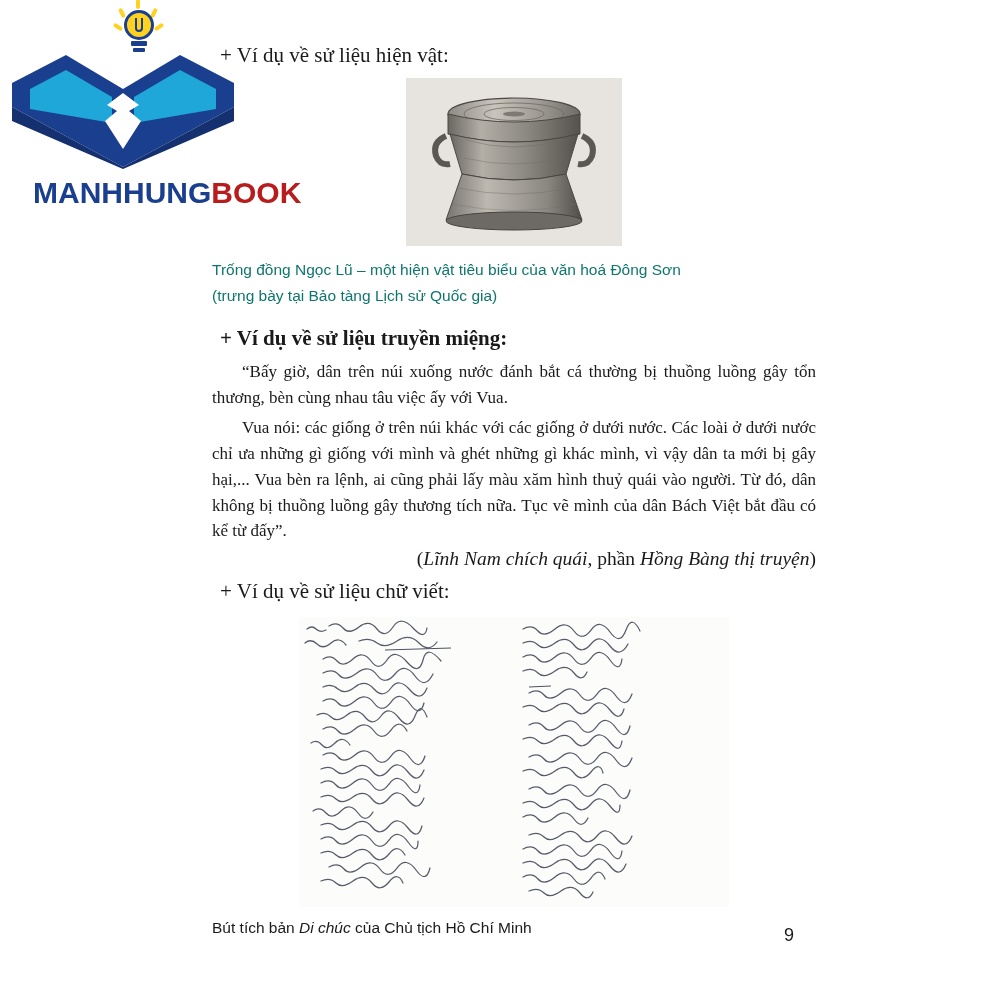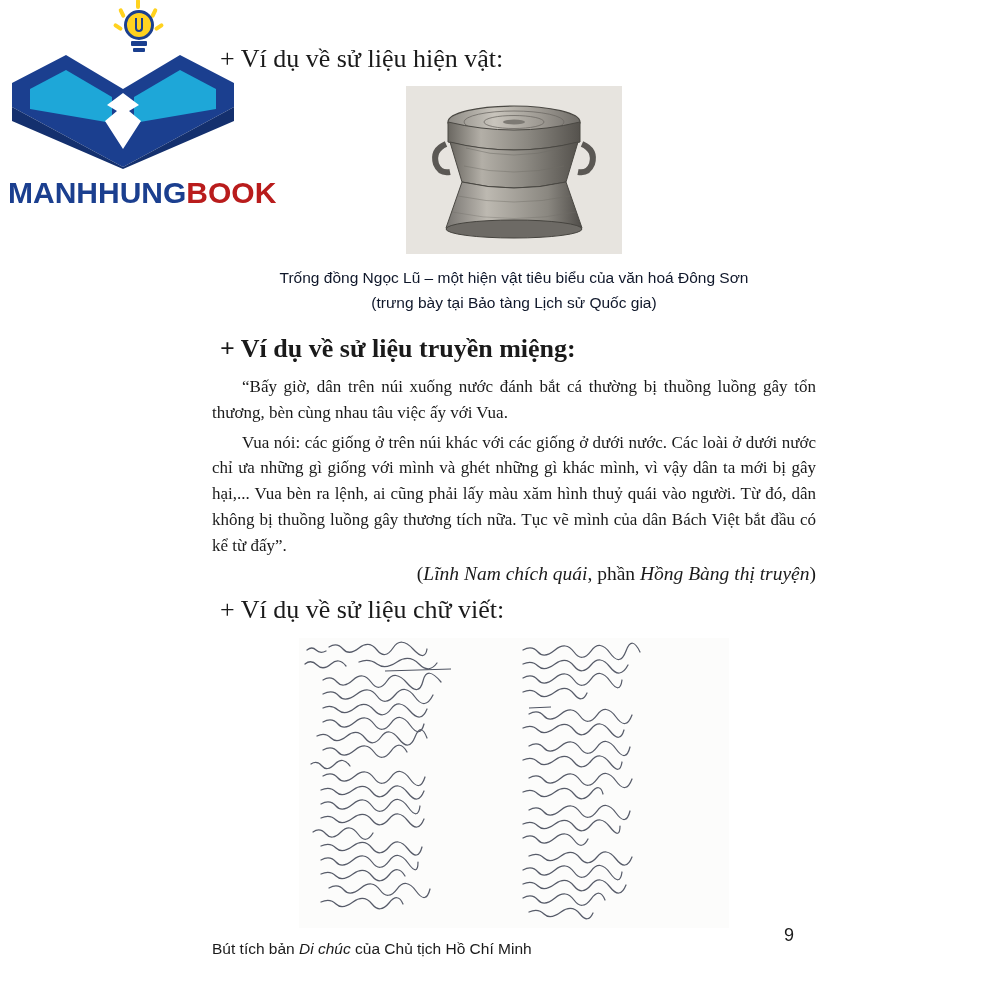--- a/index.html
+++ b/index.html
@@ -92,32 +92,32 @@
     width: 290px;
     height: 42px;
     background: #ffffff;
     display: flex;
     align-items: center;
     font-family: "Liberation Sans", sans-serif;
     font-weight: bold;
     font-size: 30px;
     letter-spacing: 0px;
   }
-  .brand .b1 { color: #1b3f8f; }
+  .brand .b1 { color: #1b3f8f; margin-left: 25px; }
   .brand .b2 { color: #b91c1c; }
 
   
   .content {
     position: absolute;
     left: 212px;
     top: 40px;
     width: 604px;
   }
   .line-ex {
-    font-size: 26px;
+    font-size: 21px;
     line-height: 1.45;
     margin: 0 0 6px 0;
     padding-left: 8px;
   }
   .para {
     font-size: 17px;
     line-height: 1.52;
     margin: 0 0 4px 0;
     text-align: justify;
     text-indent: 30px;
@@ -129,26 +129,25 @@
     margin: 8px 0 6px 0;
   }
   .drum {
     width: 216px;
     height: 168px;
     position: relative;
     background: #e9e6e1;
     overflow: hidden;
   }
   .caption {
-    text-align: center;
     font-family: "Liberation Sans", sans-serif;
     font-size: 15.5px;
     line-height: 1.6;
     margin: 12px 0 0 0;
-    color: #0f172a;
+    color: #0f766e;
   }
   .caption.small2 { margin-top: 1px; }
 
   .source-line {
     text-align: right;
     font-size: 19.5px;
     font-style: italic;
     margin: 4px 0 6px 0;
   }
   .source-line .roman { font-style: normal; }

